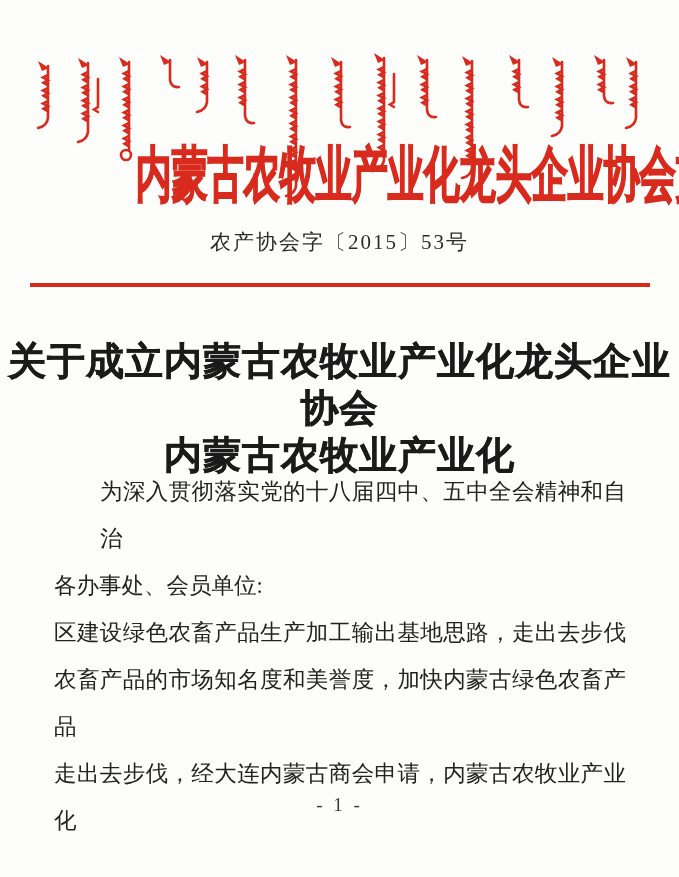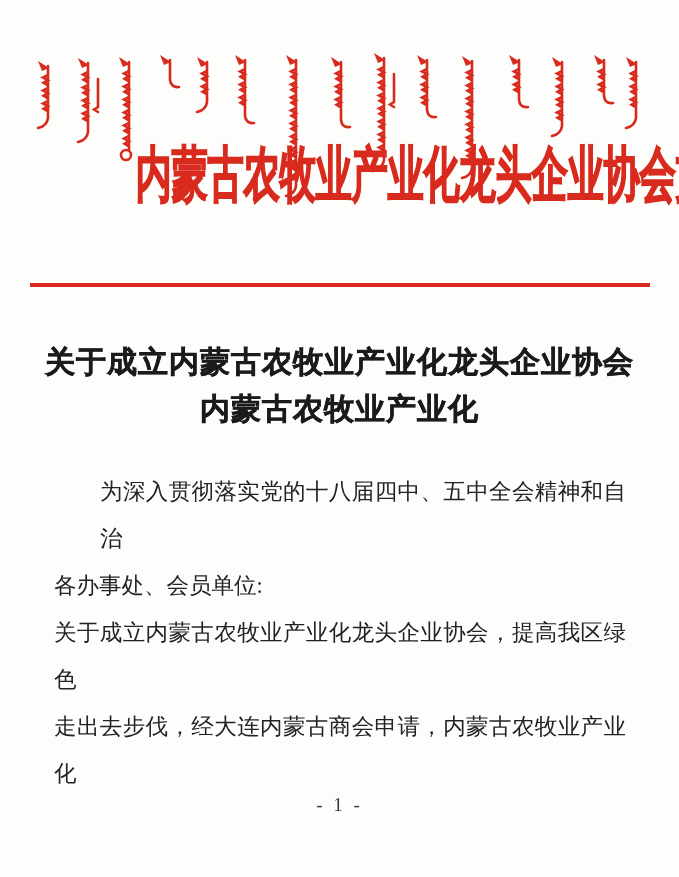--- a/index.html
+++ b/index.html
@@ -34,21 +34,21 @@
     font-size:21px;line-height:30px;color:#2b2b2b;
     letter-spacing:2px;
   }
   .redrule{
     position:absolute;top:283px;left:30px;width:620px;height:4px;
     background:var(--red);
   }
   .notice{
     position:absolute;top:338px;left:0;width:679px;
     text-align:center;
-    font-size:30px;line-height:47px;font-weight:700;
+    font-size:38px;line-height:47px;font-weight:700;
     color:var(--title-ink);
     -webkit-text-stroke:0.5px var(--title-ink);
     letter-spacing:1px;
   }
   .bodytext{
     position:absolute;top:468px;left:54px;width:572px;
     font-size:22.5px;color:var(--ink);
   }
   .line{line-height:47px;}
   .just{text-align:justify;text-align-last:justify;}
@@ -94,31 +94,33 @@
       <path d="M562 62 L562 126 M562 71 l-5 2.6 l5 2.6 l-4.4 2.6 l4.4 2.6 M562 84 l-5 2.6 l5 2.6 l-4.4 2.6 l4.4 2.6 M562 97 l-5 2.6 l5 2.6 l-4.4 2.6 l4.4 2.6 M562 110 l-5 2.6 l5 2.6 l-4.4 2.6 l4.4 2.6 M562 126 q-1 8 -10 10" class="mstroke"></path>
       <path d="M563 64 l-11 -7 l4 10 z" class="mfill"></path>
       <path d="M604 60 L604 96 M604 69 l-5 2.6 l5 2.6 l-4.4 2.6 l4.4 2.6 M604 82 l-5 2.6 l5 2.6 l-4.4 2.6 l4.4 2.6 M604 96 q1 8 9 7" class="mstroke"></path>
       <path d="M605 62 l-11 -7 l4 10 z" class="mfill"></path>
       <path d="M636 62 L636 118 M636 71 l-5 2.6 l5 2.6 l-4.4 2.6 l4.4 2.6 M636 84 l-5 2.6 l5 2.6 l-4.4 2.6 l4.4 2.6 M636 97 l-5 2.6 l5 2.6 l-4.4 2.6 l4.4 2.6 M636 118 q-1 8 -10 10" class="mstroke"></path>
       <path d="M637 64 l-11 -7 l4 10 z" class="mfill"></path>
     </svg>
 
   <div class="masthead">内蒙古农牧业产业化龙头企业协会文件</div>
 
+  <div class="docnum">农产协会字〔2015〕53号</div>
 
   <div class="redrule"></div>
 
   <div class="notice">
     <div>关于成立内蒙古农牧业产业化龙头企业协会</div>
     <div>内蒙古农牧业产业化</div>
   </div>
 
   <div class="bodytext">
     <div class="line just indent">为深入贯彻落实党的十八届四中、五中全会精神和自治</div>
     <div class="line">各办事处、会员单位:</div>
-    <div class="line just">关于成立内蒙古农牧业产业化龙头企业协会，提高我区绿色</div>
+    <div class="line just">区建设绿色农畜产品生产加工输出基地思路，走出去步伐</div>
+    <div class="line just">农畜产品的市场知名度和美誉度，加快内蒙古绿色农畜产品</div>
     <div class="line just">走出去步伐，经大连内蒙古商会申请，内蒙古农牧业产业化</div>
 
   </div>
 
   <div class="pagenum">- 1 -</div>
 
 </div>
 
 </body></html>

